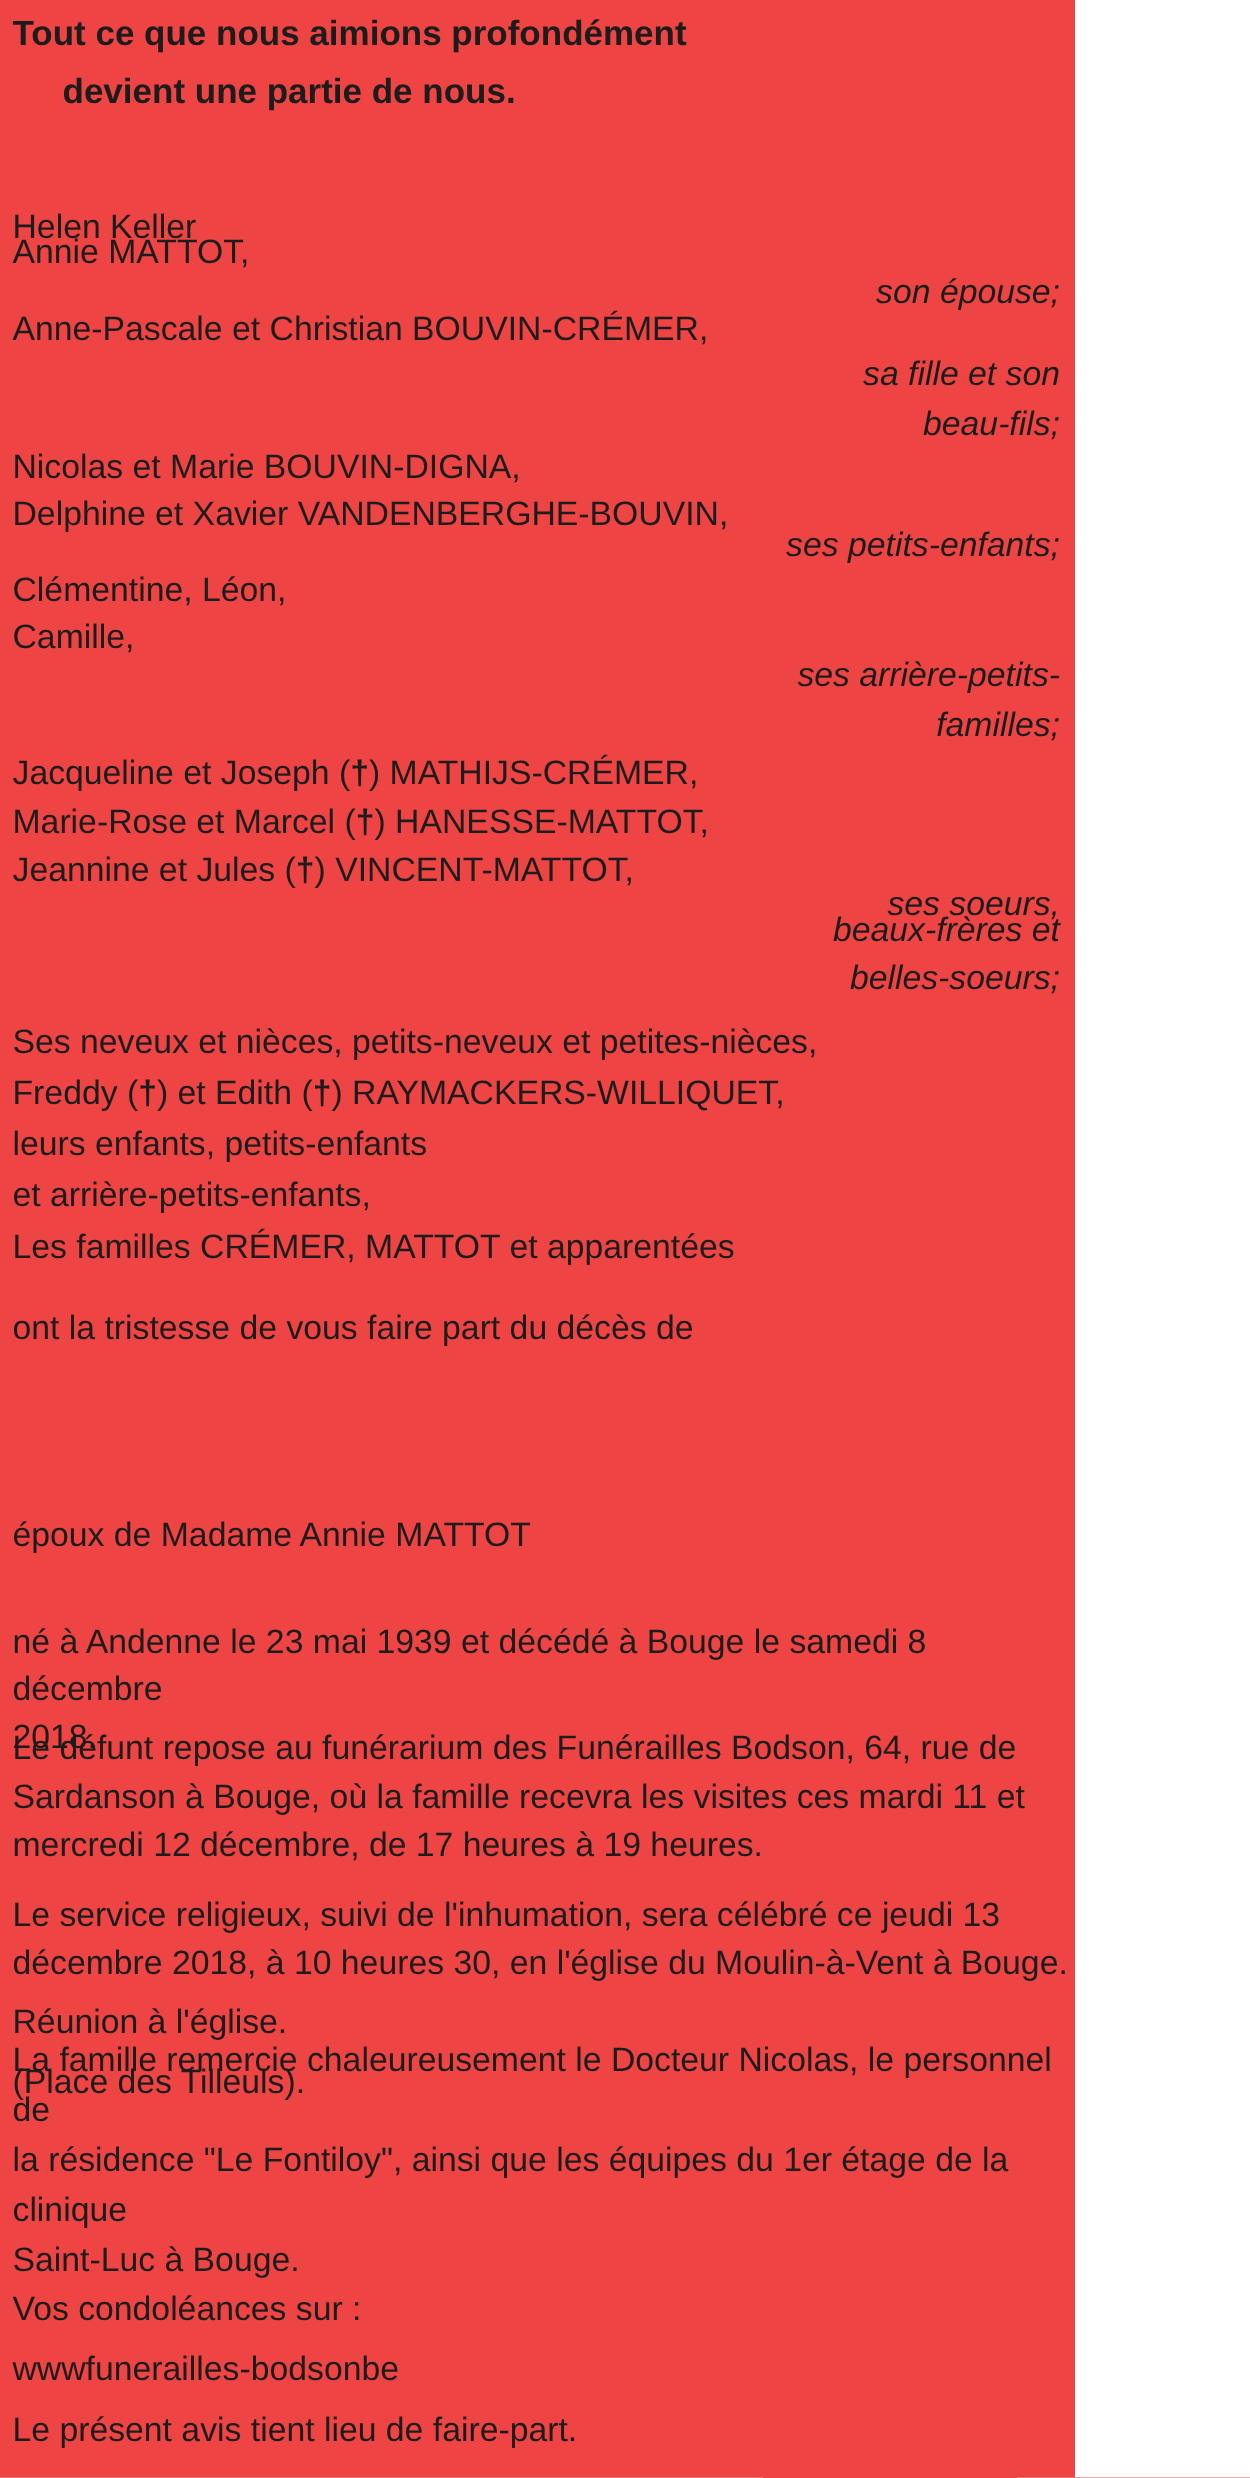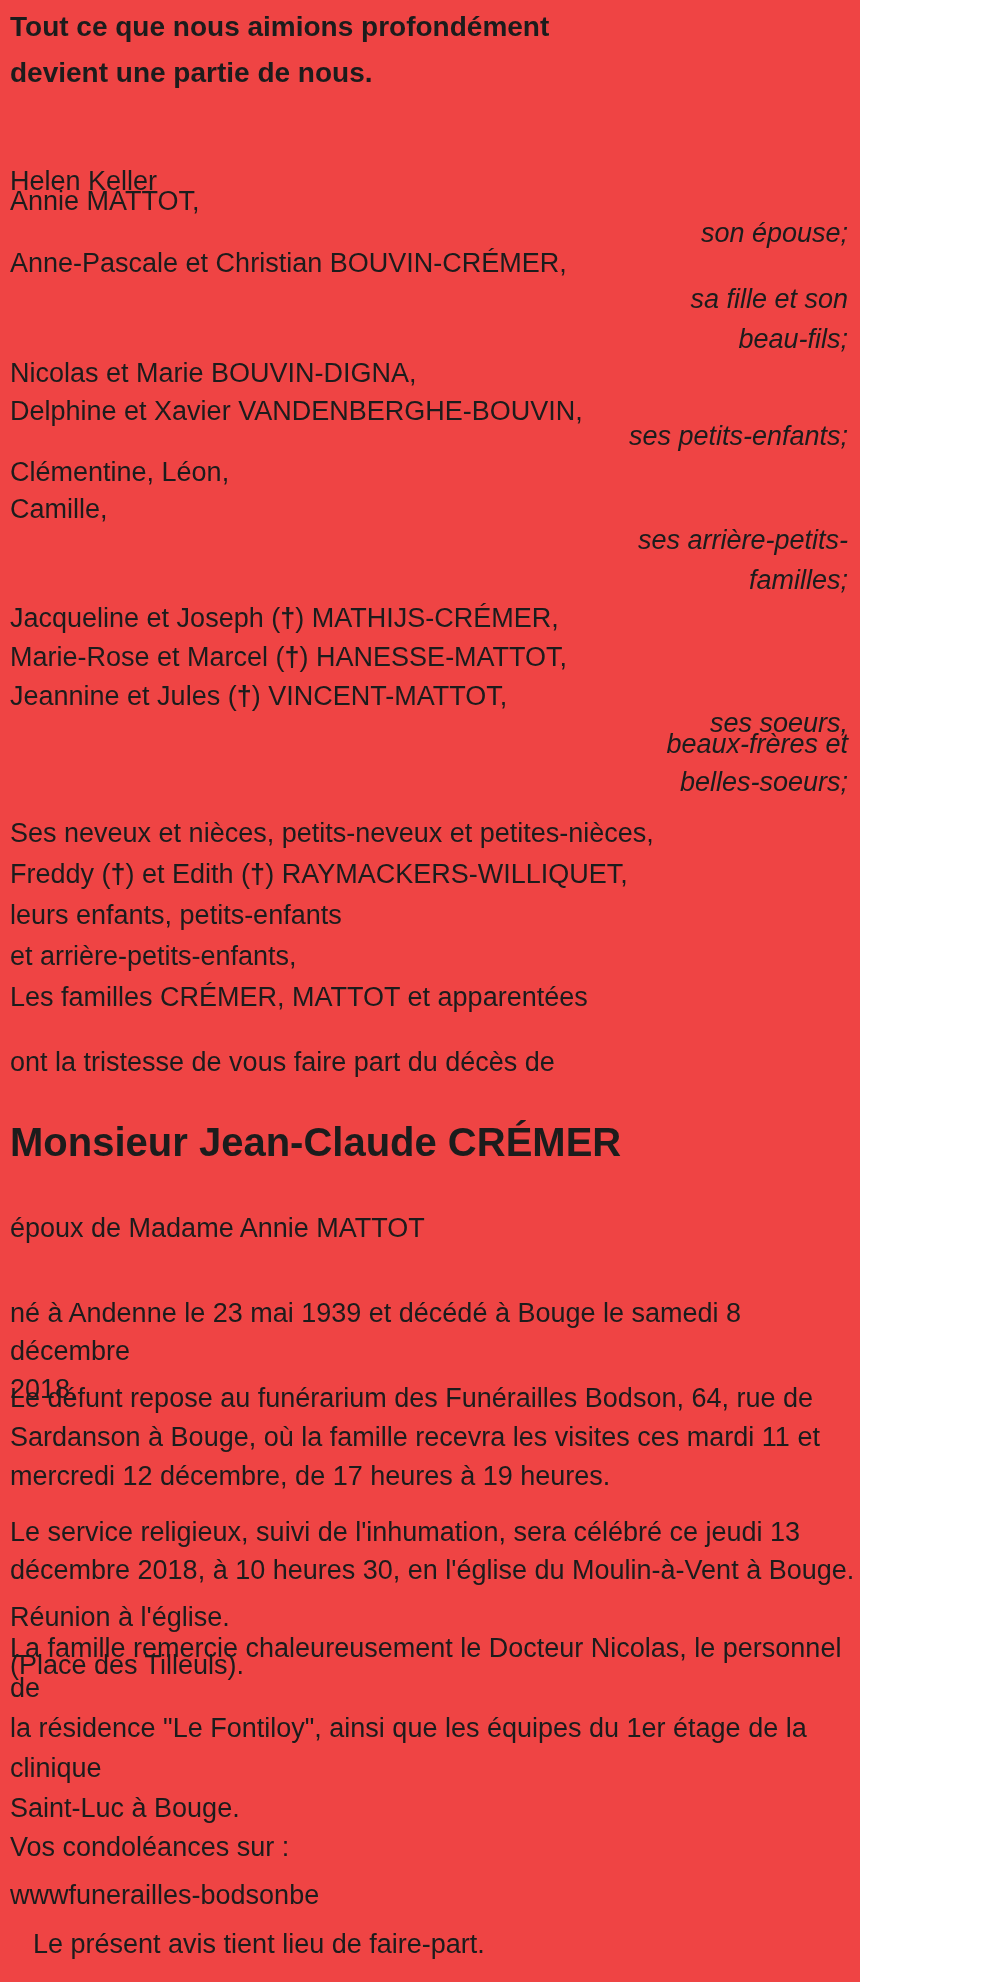--- a/index.html
+++ b/index.html
@@ -29,21 +29,21 @@
   
   .rel {
     left: auto;
     right: 12px;
     text-align: right;
     font-style: italic;
   }
   .dag { font-weight: 700; }
 
   #q1     { top: 8px;    font-size: 28px; font-weight: 700; }
-  #q2     { top: 54px;   font-size: 28px; font-weight: 700; }
+  #q2     { top: 54px;   font-size: 28px; font-weight: 700; margin-left: 40px; }
   #author { top: 134px; margin-top: 28px; }
 
   #f0n  { top: 182px; }
   #f0r  { top: 214px; }
   #f1n  { top: 244px; }
   #f1r  { top: 279px;  line-height: 40px; }
   #f2n  { top: 354px; }
   #f2r  { top: 417px; }
   #f3n  { top: 454px;  line-height: 37px; }
   #f3r  { top: 520px;  line-height: 40px; }
@@ -56,21 +56,21 @@
   #title  { top: 1118px; font-size: 40px; line-height: 48px; font-weight: 700; }
   #epoux  { top: 1209px; }
   #birth  { top: 1294px; }
   #repose { top: 1379px; line-height: 39px; }
   #service{ top: 1513px; }
   #reunion{ top: 1598px; }
   #place  { top: 1646px; }
   #thanks { top: 1628px; line-height: 40px; }
   #condl  { top: 1828px; }
   #site   { top: 1876px; }
-  #notice { top: 1925px; margin-left: 23px; }
+  #notice { top: 1925px; }
 </style>
 </head>
 <body>
 
 <div class="page">
 
   <div id="q1" class="t">Tout ce que nous aimions profondément</div>
   <div id="q2" class="t">devient une partie de nous.</div>
   <div id="author" class="t">Helen Keller</div>
 
@@ -97,21 +97,20 @@
 beaux-frères et</div>
   <div id="f4rb" class="t rel">belles-soeurs;</div>
 
   <div id="f5n" class="t names">Ses neveux et nièces, petits-neveux et petites-nièces,
 Freddy (<span class="dag">†</span>) et Edith (<span class="dag">†</span>) RAYMACKERS-WILLIQUET,
 leurs enfants, petits-enfants
 et arrière-petits-enfants,
 Les familles CRÉMER, MATTOT et apparentées</div>
 
   <div id="intro" class="t">ont la tristesse de vous faire part du décès de</div>
-  <div id="title" class="t">Monsieur Jean-Claude CRÉMER</div>
   <div id="epoux" class="t">époux de Madame Annie MATTOT</div>
   <div id="birth" class="t">né à Andenne le 23 mai 1939 et décédé à Bouge le samedi 8 décembre
 2018.</div>
 
   <div id="repose" class="t">Le défunt repose au funérarium des Funérailles Bodson, 64, rue de
 Sardanson à Bouge, où la famille recevra les visites ces mardi 11 et
 mercredi 12 décembre, de 17 heures à 19 heures.</div>
   <div id="service" class="t">Le service religieux, suivi de l'inhumation, sera célébré ce jeudi 13
 décembre 2018, à 10 heures 30, en l'église du Moulin-à-Vent à Bouge.</div>
   <div id="reunion" class="t">Réunion à l'église.</div>

